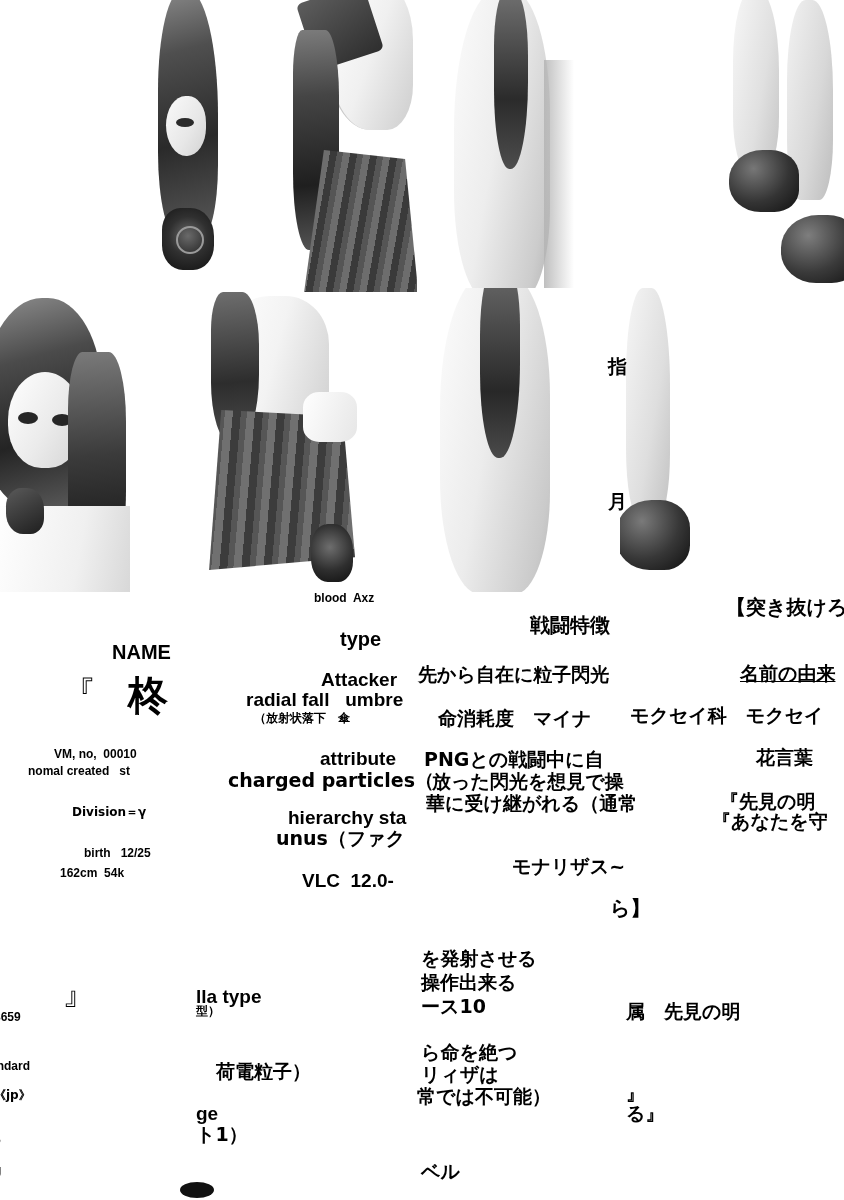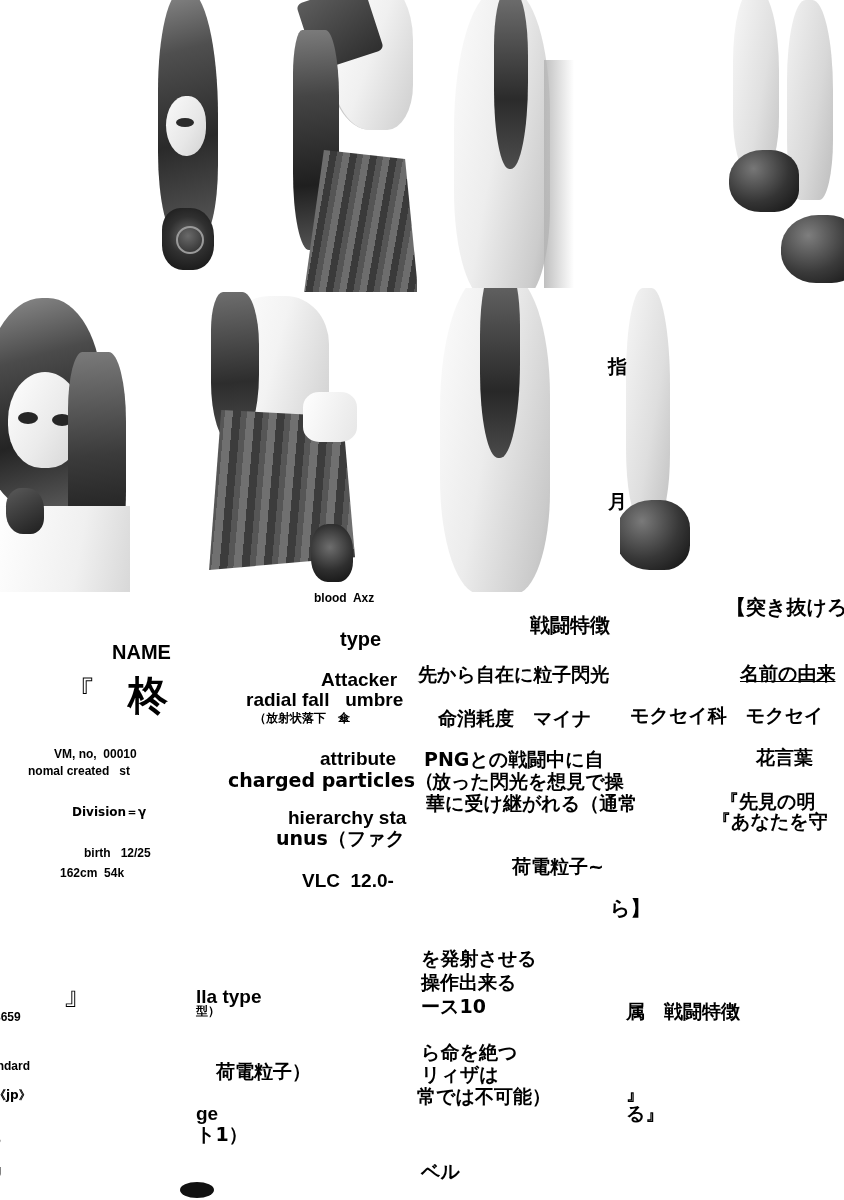--- a/index.html
+++ b/index.html
@@ -357,29 +357,29 @@
   <div class="txt jp s19" style="left:438px; top:707px;">命消耗度　マイナ</div>
   <div class="txt jp s19" style="left:421px; top:995px;">ース10</div>
 
   <div class="txt jp s19" style="left:424px; top:748px;">PNGとの戦闘中に自</div>
   <div class="txt jp s19" style="left:421px; top:1041px;">ら命を絶つ</div>
   <div class="txt jp s19" style="left:432px; top:770px;">放った閃光を想見で操</div>
   <div class="txt jp s19" style="left:421px; top:1063px;">リィザは</div>
   <div class="txt jp s19" style="left:426px; top:792px;">華に受け継がれる（通常</div>
   <div class="txt jp s19" style="left:417px; top:1085px;">常では不可能）</div>
 
-  <div class="txt jp s19" style="left:512px; top:855px;">荷電粒子~</div>
+  <div class="txt jp s19" style="left:512px; top:855px;">モナリザス~</div>
   <div class="txt jp s19" style="left:421px; top:1160px;">ベル</div>
 
   <div class="txt jp s20" style="left:726px; top:596px;">【突き抜けろ</div>
   <div class="txt jp s20" style="left:610px; top:897px;">ら】</div>
 
   <div class="txt jp s19" style="left:740px; top:662px;text-decoration:underline;">名前の由来</div>
   <div class="txt jp s19" style="left:630px; top:704px;">モクセイ科　モクセイ</div>
-  <div class="txt jp s19" style="left:626px; top:1000px;">属　戦闘特徴</div>
+  <div class="txt jp s19" style="left:626px; top:1000px;">属　先見の明</div>
 
   <div class="txt jp s19" style="left:756px; top:746px;">花言葉</div>
   <div class="txt jp s19" style="left:720px; top:790px;">『先見の明</div>
   <div class="txt jp s19" style="left:626px; top:1082px;">』</div>
   <div class="txt jp s19" style="left:712px; top:810px;">『あなたを守</div>
   <div class="txt jp s19" style="left:626px; top:1102px;">る』</div>
 
   <div class="txt jp s19" style="left:608px; top:355px;">指</div>
   <div class="txt jp s19" style="left:608px; top:490px;">月</div>
 

